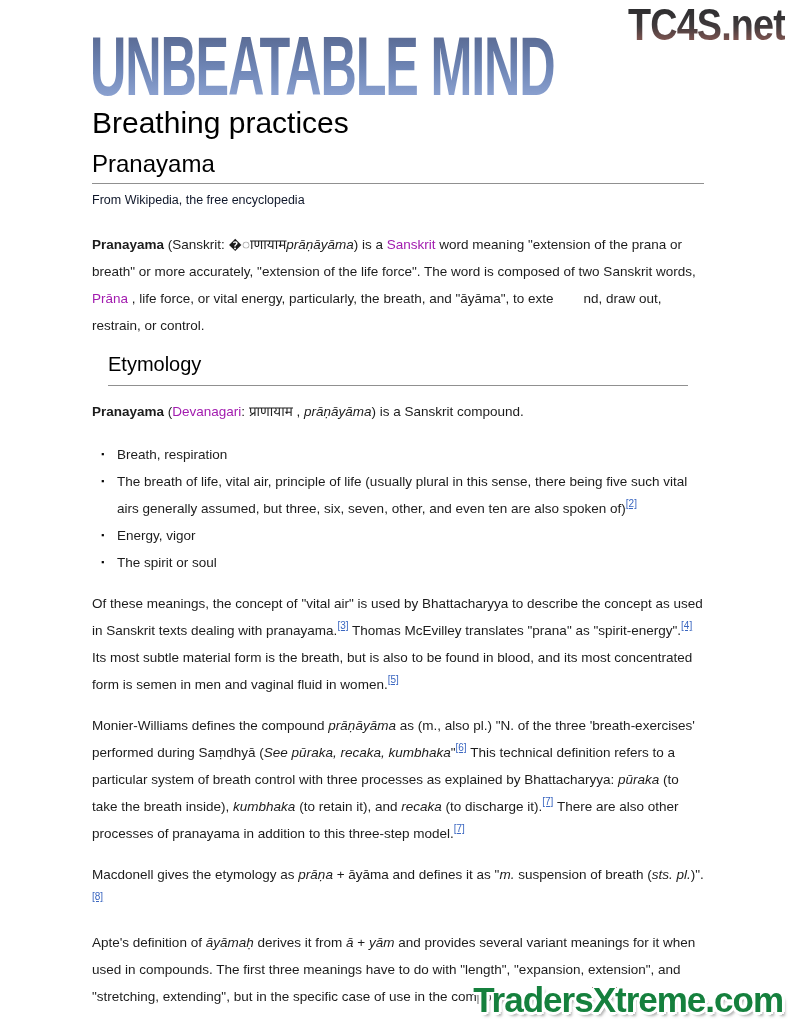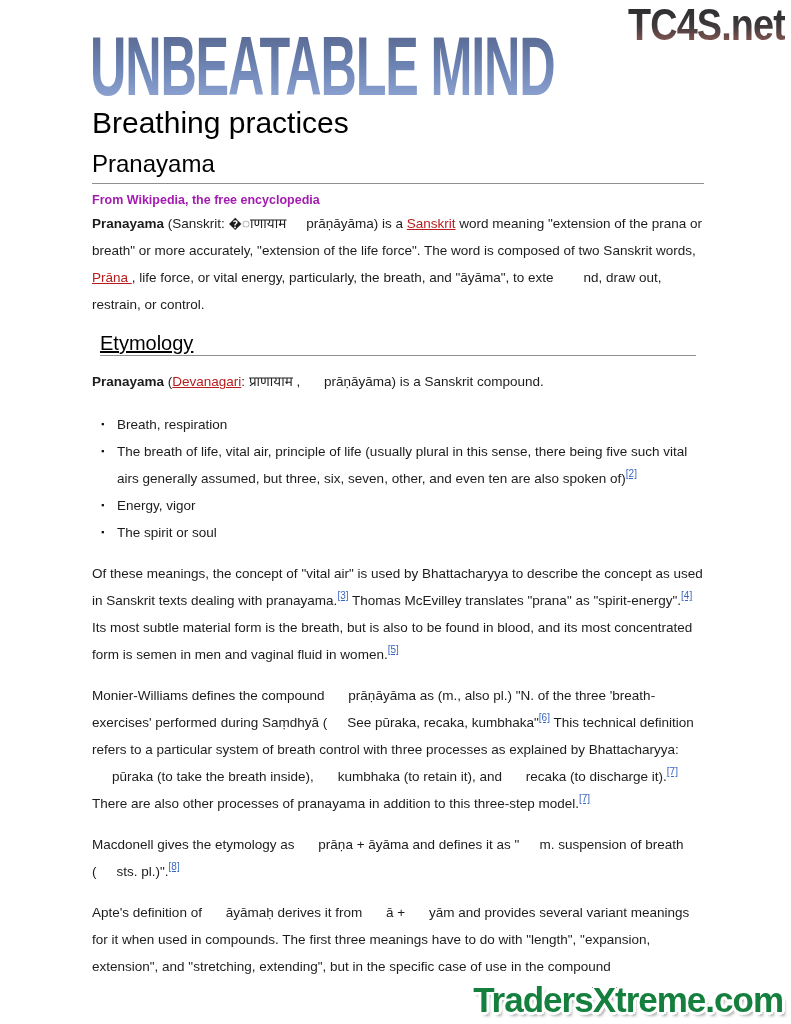--- a/index.html
+++ b/index.html
@@ -27,30 +27,30 @@
         -webkit-text-stroke:2px #6d2327;paint-order:stroke fill;
         text-shadow:-2px -2px 0 #fff,2px -2px 0 #fff,-2px 2px 0 #fff,2px 2px 0 #fff,
                     0 -3px 0 #fff,0 3px 0 #fff,-3px 0 0 #fff,3px 0 0 #fff,
                     3px 4px 3px rgba(150,150,150,.8);}
 
   
   .content{position:absolute;left:92px;top:106px;width:612px;color:#1c1c1c;}
   h1{font-size:30px;font-weight:400;color:#000;margin:0 0 10px;}
   h2{font-weight:400;color:#000;border-bottom:1px solid #909090;}
   h2.article{font-size:24px;margin:0;padding-bottom:5px;}
-  .tagline{font-size:12.5px;margin:9px 0 3px;color:#a21caf;font-weight:bold;}
+  .tagline{font-size:12.5px;margin:9px 0 24px;color:#0f172a;}
   p{font-size:13.5px;line-height:27px;margin:0 0 14px;}
-  h2.etym{font-size:20px;margin:2px 8px 12px;padding-bottom:0;text-decoration:underline;}
+  h2.etym{font-size:20px;margin:2px 16px 12px;padding-bottom:9px;}
   ul{list-style:none;margin:16px 0 14px;padding:0;}
   li{display:flex;}
   .marker{width:25px;padding-left:9px;box-sizing:border-box;font-size:9px;line-height:27px;color:#000;}
   .li-text{flex:1;font-size:13.5px;line-height:27px;}
   .b{font-weight:bold;}
-  .i{margin-left:20px;}
-  .link{color:#b91c1c;text-decoration:underline;cursor:pointer;}
+  .i{font-style:italic;}
+  .link{color:#a21caf;cursor:pointer;}
   .sup{color:#3a66c0;font-size:10px;vertical-align:6px;line-height:0;text-decoration:underline;cursor:pointer;}
   .gap{display:inline-block;width:30px;}
   .dv{font-style:normal;}
 </style>
 </head>
 <body>
 
 <div class="page">
 
   <div class="tc4s">TC4S.net</div>

